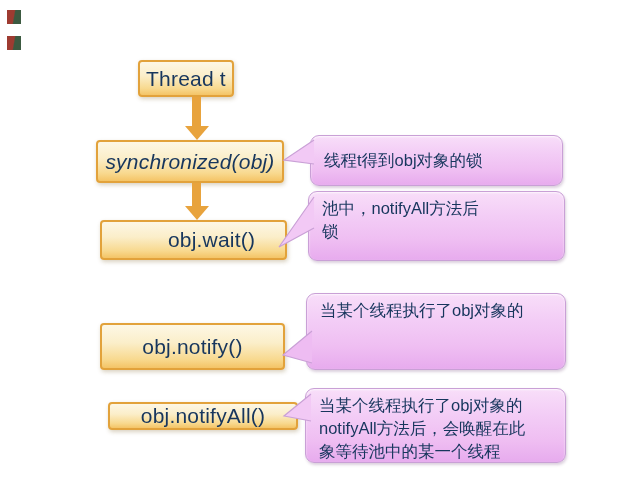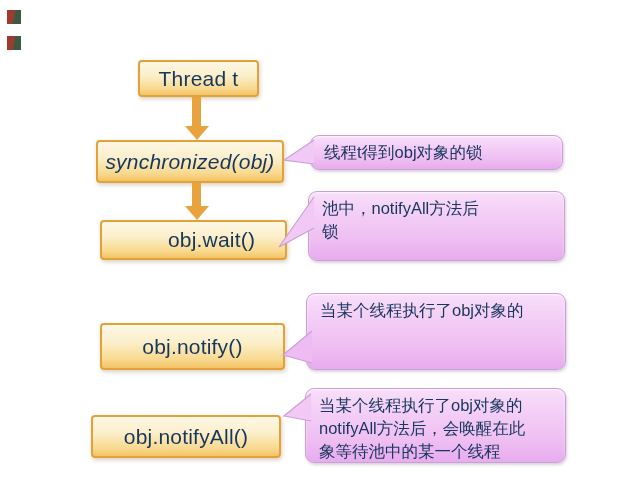--- a/index.html
+++ b/index.html
@@ -9,25 +9,25 @@
   }
   
   .obox {
     position:absolute; box-sizing:border-box;
     display:flex; align-items:center; justify-content:center;
     background:linear-gradient(180deg,#fdf7e5 0%,#fbeec9 42%,#f8d98f 80%,#f4c466 100%);
     border:2px solid #e2a23b; border-radius:4px;
     color:#17365d; font-size:21px; letter-spacing:0.2px;
     box-shadow:1px 2px 4px rgba(120,90,30,0.28);
   }
-  .node-thread    { left:138px; top:60px;  width:121px; height:37px; }
+  .node-thread    { left:138px; top:60px;  width:96px; height:37px; }
   .node-sync      { left:96px; top:140px; width:188px; height:43px;font-style:italic; }
   .node-wait      { left:100px; top:220px; width:187px; height:40px;padding-left:36px; }
   .node-notify    { left:100px; top:323px; width:185px; height:47px; }
-  .node-notifyall { left:91px; top:402px; width:190px; height:43px;margin-top:13px; }
+  .node-notifyall { left:108px; top:402px; width:190px; height:28px; }
 
   
   .arrow-shaft { position:absolute; width:9px; background:#e8a33d; }
   .arrow-head  { position:absolute; width:0; height:0;
                  border-left:12px solid transparent; border-right:12px solid transparent;
                  border-top:14px solid #e8a33d; }
   .a1s { left:192px; top:97px;  height:29px; }
   .a1h { left:185px; top:126px; }
   .a2s { left:192px; top:183px; height:23px; }
   .a2h { left:185px; top:206px; }
@@ -35,21 +35,21 @@
   
   .callout {
     position:absolute; box-sizing:border-box;
     background:linear-gradient(180deg,#f8def9 0%,#f3cdf6 35%,#efbef2 70%,#e7abee 100%);
     border:1px solid #c9a0d6; border-radius:9px;
     color:#17365d; font-size:16.5px; line-height:23px;
     padding:5px 8px 5px 13px;
     box-shadow:1px 2px 3px rgba(90,40,100,0.22), inset 0 1px 2px rgba(255,255,255,0.75);
   }
   .callout .ln { display:block; }
-  .co1 { left:310px; top:135px; width:253px; height:35px; display:flex; align-items:flex-start; }
+  .co1 { left:310px; top:135px; width:253px; height:51px; display:flex; align-items:center; }
   .co2 { left:308px; top:191px; width:257px; height:70px; }
   .co3 { left:306px; top:293px; width:260px; height:77px; }
   .co4 { left:305px; top:388px; width:261px; height:75px; }
 
   svg.tails { position:absolute; left:0; top:0; width:628px; height:500px; pointer-events:none; }
 
   
   .artifact { position:absolute; width:14px; height:14px;
               background:linear-gradient(100deg,#9e3b31 46%,#3c5a41 54%); }
   .sq1 { left:7px; top:10px; }

